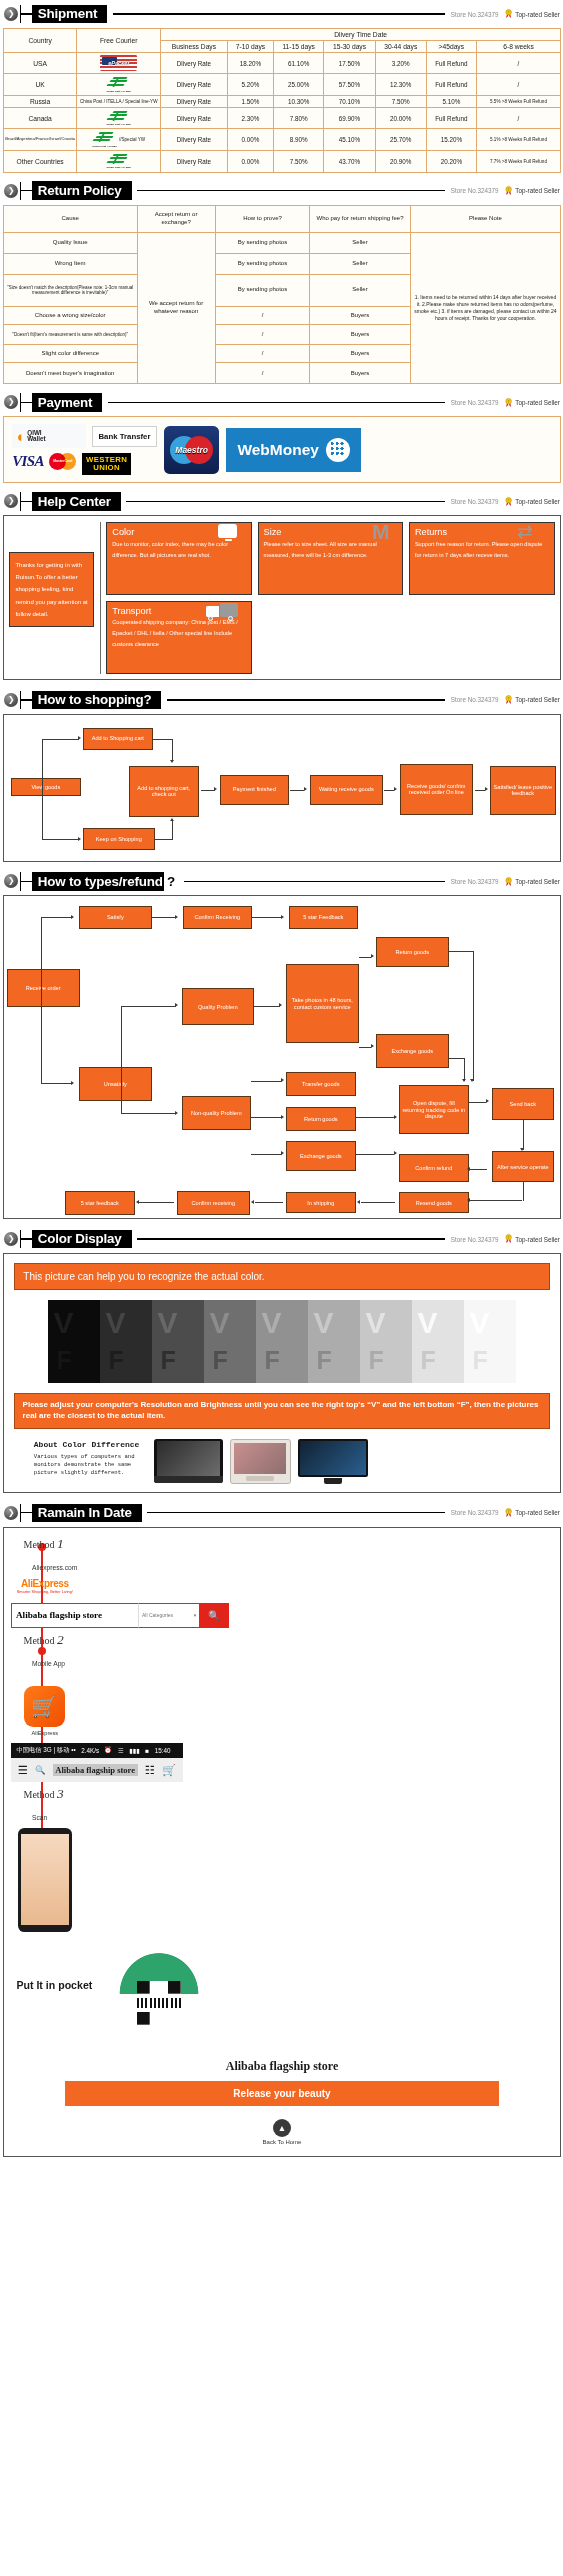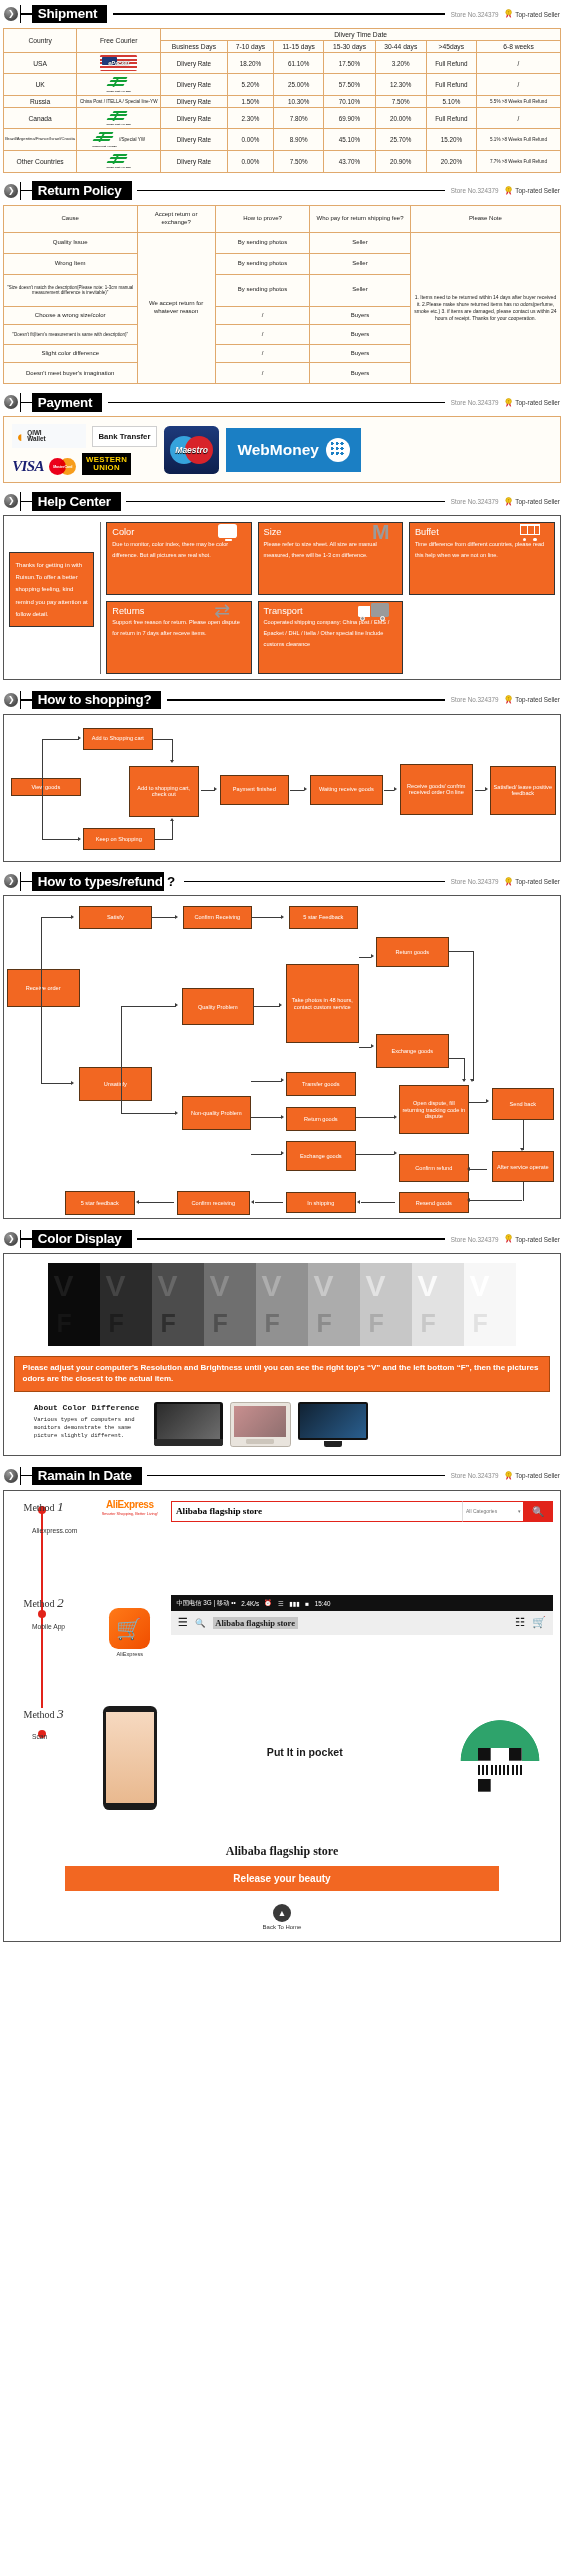--- a/index.html
+++ b/index.html
@@ -228,21 +228,21 @@
   .crt .base{ position:absolute;left:15.5px;right:15.5px;bottom:1.4px;height:5.6px;background:#cdc6bc;border-radius:1.4px;}
   .mon{ width:70px;height:45px;position:relative;}
   .mon .frame{ width:70px;height:38px;background:#111;border-radius:2.1px;padding:2.1px;}
   .mon .scr{ width:100%;height:100%;background:linear-gradient(135deg,#123,#2a5f8f);}
   .mon .stand{ width:18.3px;height:5.6px;background:#222;margin:1.4px auto 0;border-radius:0 0 2.1px 2.1px;}
 
   
   .heart-box{ border:0.7px solid #555; margin:0 2.8px 7px 2.8px; padding:8.5px 7px 11.3px 7px; position:relative;}
   .timeline{ position:absolute; left:37px; top:15.5px; bottom:233px; width:2.1px; background:#e2231a;}
   .tl-dot{ position:absolute;left:-2.8px;width:7.8px;height:7.8px;border-radius:50%;background:#e2231a;}
-  .method-row{ display:flex; gap:7px; align-items:flex-start; position:relative; margin-bottom:4.2px;}
+  .method-row{ display:flex; gap:7px; align-items:flex-start; position:relative; margin-bottom:4.2px;flex-direction:column;}
   .method-label{ width:78px; flex:none; padding-left:12.7px;}
   .method-label .m{ font-size:10px; color:#333; font-family:"Liberation Serif", serif;}
   .method-label .m b{ font-size:13.4px; font-style:italic; font-weight:normal;}
   .method-label .s{ font-size:6.7px; color:#333; margin-top:11.3px; padding-left:8.5px;}
   .ali-logo{ width:68px; flex:none; text-align:center; }
   .ali-word{ font-size:10px; font-weight:bold; color:#e2231a; letter-spacing:-0.4px;}
   .ali-word span{ color:#ff7a00;}
   .ali-tag{ font-size:3.9px; color:#e2231a; margin-top:0.7px;}
   .searchbar{ flex:1; display:flex; align-items:stretch; height:21px; margin-top:1.4px;}
   .searchbar input{
@@ -549,21 +549,21 @@
         <div style="display:flex;gap:5.6px;align-items:center">
           <div class="qiwi">
             <span class="qiwi-glyph">◖</span>
             <span class="qiwi-t">
               <span>QIWI</span><br>
               <span>Wallet</span>
             </span>
           </div>
           <div class="bank">Bank Transfer</div>
         </div>
-        <div style="display:flex;gap:5.6px;align-items:flex-end">
+        <div style="display:flex;gap:5.6px;align-items:flex-start">
           <div class="visa">VISA</div>
           <div class="mc">
               <i></i>
               <i></i>
               <b>MasterCard</b>
             </div>
           <div class="wu">
             <div>WESTERN</div>
             <div>UNION</div>
           </div>
@@ -622,31 +622,20 @@
       </div>
 
       <div class="help-card">
         <div class="help-ico">
             <div class="ic-M">M</div>
           </div>
         <h4>Size</h4>
         <p>Please refer to size sheet. All size are manual measured, there will be 1-3 cm difference.</p>
       </div>
 
-      <div class="help-card">
-        <div class="help-ico">
-          <div class="ic-cart">
-              <div class="bx"></div>
-              <div class="w1"></div>
-              <div class="w2"></div>
-            </div>
-        </div>
-        <h4>Buffet</h4>
-        <p>Time difference from different countries, please read this help when we are not on line.</p>
-      </div>
 
 
       <div class="help-card">
         <div class="help-ico">
             <div class="ic-ret">⇄</div>
           </div>
         <h4>Returns</h4>
         <p>Support free reason for return. Please open dispute for return in 7 days after receve items.</p>
       </div>
 
@@ -839,20 +828,21 @@
         <circle cx="7" cy="5" r="4.2" fill="#f5c518" stroke="#c89a00"></circle>
         <text x="7" y="7" font-size="4.5" text-anchor="middle" fill="#8a6d00">T</text>
         <path d="M4.5 8.5 L3 13.5 L5.3 12 L6.3 9.6 Z" fill="#d8232a"></path>
         <path d="M9.5 8.5 L11 13.5 L8.7 12 L7.7 9.6 Z" fill="#d8232a"></path>
       </svg>
       <span>Top-rated Seller</span>
     </div>
   </div>
 
   <div class="color-box">
+    <div class="banner">This picture can help you to recognize the actual color.</div>
 
     <div class="swatches">
       <div class="sw" style="background:#0b0b0b">
         <b style="color:#1d1d1d">V</b>
         <i style="color:#151515">F</i>
         </div>
       <div class="sw" style="background:#2b2b2b">
         <b style="color:#454545">V</b>
         <i style="color:#1d1d1d">F</i>
         </div>
@@ -879,21 +869,21 @@
       <div class="sw" style="background:#e2e2e2">
         <b style="color:#fafafa">V</b>
         <i style="color:#c8c8c8">F</i>
         </div>
       <div class="sw" style="background:#f7f7f7">
         <b style="color:#ffffff">V</b>
         <i style="color:#e2e2e2">F</i>
         </div>
     </div>
 
-    <div class="banner2">Please adjust your computer's Resolution and Brightness until you can see the right top's “V” and the left bottom “F”, then the pictures odors are the closest to the actual item.</div>
+    <div class="banner2">Please adjust your computer's Resolution and Brightness until you can see the right top's “V” and the left bottom “F”, then the pictures real are the closest to the actual item.</div>
 
     <div class="cd-bottom">
       <div class="cd-text">
         <h5>About Color Difference</h5>
         <p>Various types of computers and monitors demonstrate the same picture slightly different.</p>
       </div>
       <div class="laptop">
           <div class="scr"></div>
           <div class="base"></div>
         </div>

